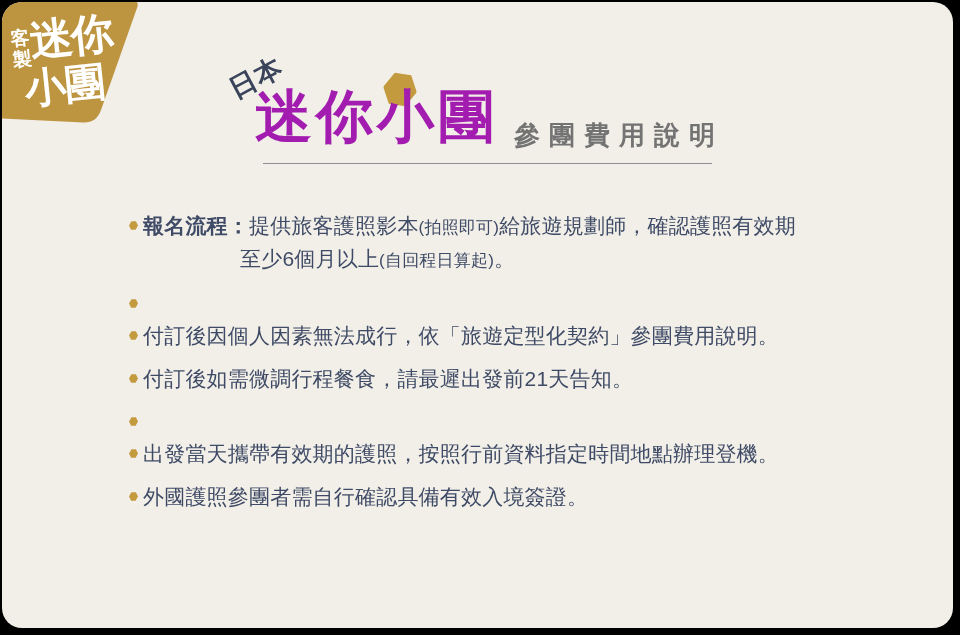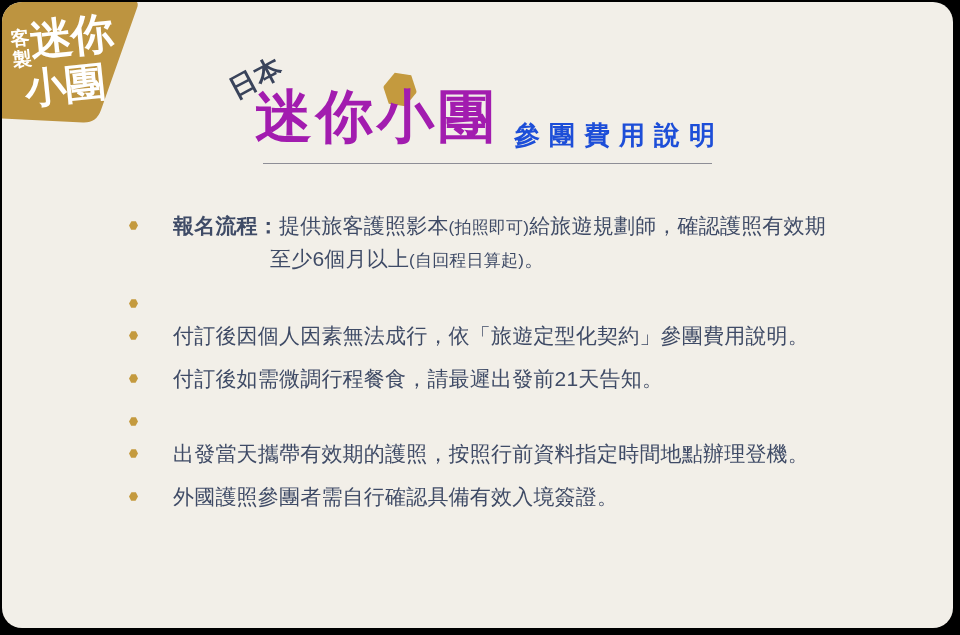--- a/index.html
+++ b/index.html
@@ -19,29 +19,29 @@
 
   
   .country{position:absolute;left:226px;top:58px;font-size:27px;font-weight:bold;color:#39435a;
            letter-spacing:1px;transform:rotate(-28deg);transform-origin:50% 50%;z-index:2;}
   .hex{position:absolute;left:381px;top:71px;width:34px;height:33px;background:#c49a3e;
        clip-path:polygon(27% 2%,76% 2%,100% 50%,73% 98%,24% 98%,0% 50%);
        transform:rotate(9deg);z-index:0;}
   .title{position:absolute;left:253px;top:86px;font-size:57px;line-height:1;font-weight:800;
          color:#a21caf;letter-spacing:4px;z-index:1;}
   .subtitle{position:absolute;left:512px;top:119px;font-size:26px;line-height:1.1;font-weight:bold;
-            color:#1d4ed8;letter-spacing:9px;z-index:1;}
+            color:#737373;letter-spacing:9px;z-index:1;}
   .divider{position:absolute;left:261px;top:161px;width:449px;height:1px;background:#8e8e96;}
 
   
   .terms{position:absolute;left:125px;top:208px;width:740px;color:#3f4b66;font-size:21px;}
   .item{display:flex;align-items:flex-start;margin-bottom:12px;}
   .dot{flex:0 0 auto;width:9px;height:9px;margin:11px 5px 0 2px;background:#c49a3e;
        clip-path:polygon(27% 2%,76% 2%,100% 50%,73% 98%,24% 98%,0% 50%);}
-  .txt{line-height:31px;letter-spacing:0.2px;margin-left:30px;}
+  .txt{line-height:31px;letter-spacing:0.2px;}
   .hang{padding-left:97px;text-indent:-97px;}
   .lbl{font-weight:bold;}
   .sm{font-size:17px;}
 </style>
 </head>
 <body>
 
 <div class="canvas">
   <div class="card">
 

